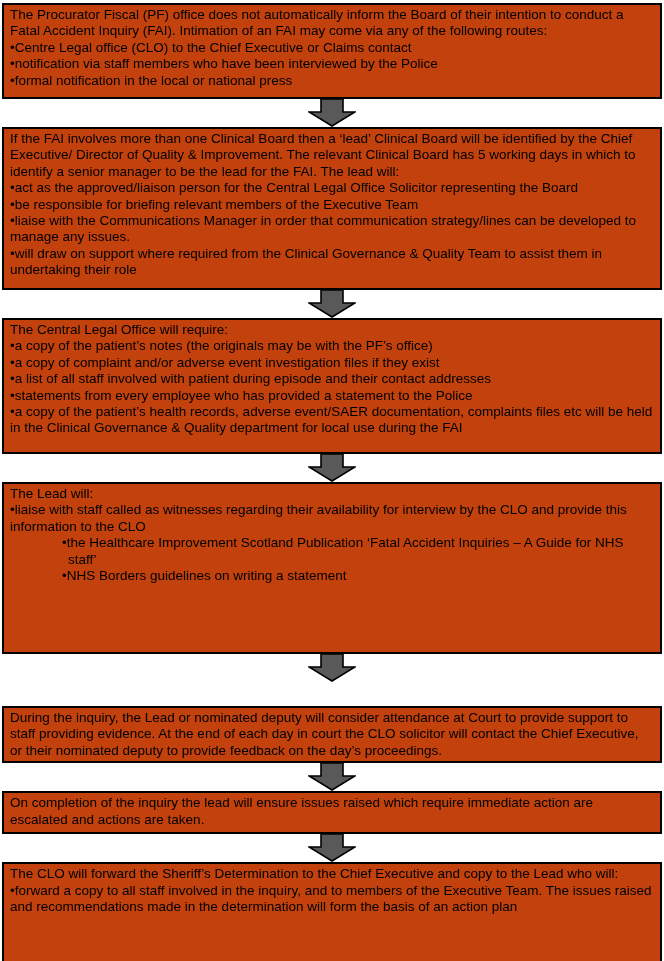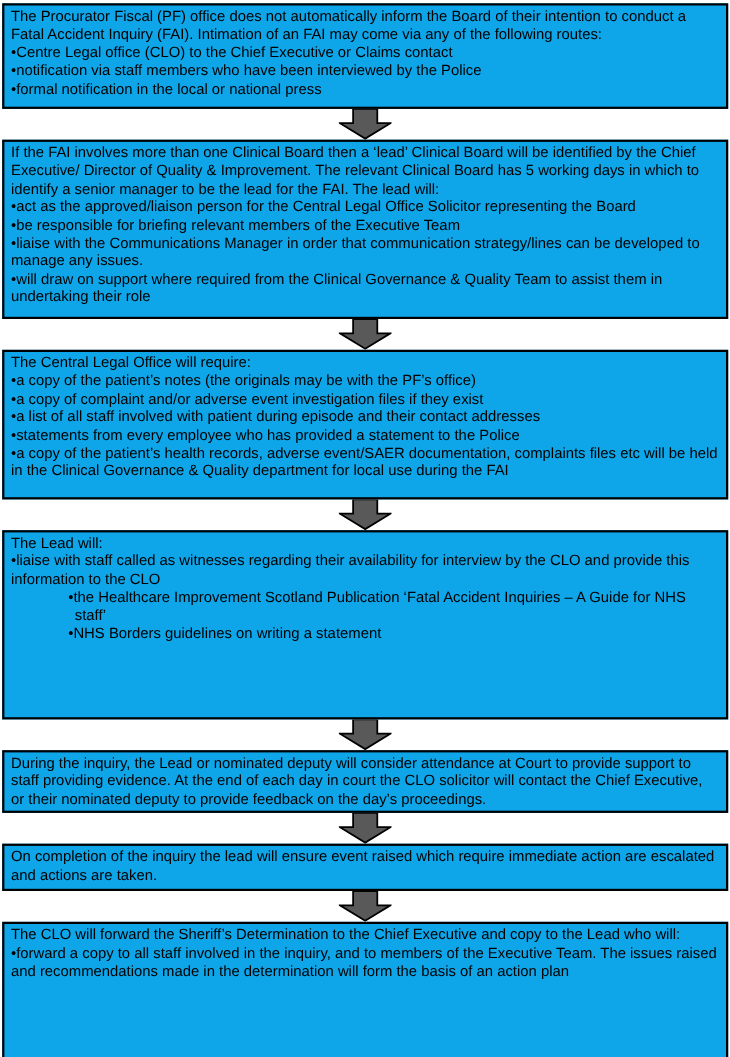--- a/index.html
+++ b/index.html
@@ -15,29 +15,29 @@
     width: 664px;
     height: 961px;
     box-sizing: border-box;
     padding: 3px 2px 2px 2px;
     background: #ffffff;
     overflow: hidden;
   }
   .flow-box {
     box-sizing: border-box;
     border: 2px solid #000000;
-    background: #0ea5e9;
+    background: #c2410c;
     padding: 2px 7px 2px 6px;
     width: 660px;
   }
   .b1 { min-height: 96px; }
   .b2 { min-height: 163px; }
   .b3 { min-height: 136px; }
   .b4 { min-height: 172px; }
-  .b5 { min-height: 53px; }
+  .b5 { min-height: 53px; margin-top: 24px; }
   .b6 { min-height: 43px; }
   .b7 { min-height: 125px; }
   .line {
     margin: 0;
     padding: 0;
   }
   .indent-1 {
     padding-left: 58px;
     text-indent: -6px;
   }
@@ -117,21 +117,21 @@
     <p class="line">During the inquiry, the Lead or nominated deputy will consider attendance at Court to provide support to staff providing evidence. At the end of each day in court the CLO solicitor will contact the Chief Executive, or their nominated deputy to provide feedback on the day’s proceedings.</p>
   </div>
 
   <div class="arrow-row">
     <svg viewBox="0 0 48 28" preserveAspectRatio="none">
       <polygon points="13,0 35,0 35,13 47,13 24,27 1,13 13,13" fill="#595959" stroke="#000000" stroke-width="1.6"></polygon>
     </svg>
   </div>
 
   <div class="flow-box b6">
-    <p class="line">On completion of the inquiry the lead will ensure event raised which require immediate action are escalated and actions are taken.</p>
+    <p class="line">On completion of the inquiry the lead will ensure issues raised which require immediate action are escalated and actions are taken.</p>
   </div>
 
   <div class="arrow-row">
     <svg viewBox="0 0 48 28" preserveAspectRatio="none">
       <polygon points="13,0 35,0 35,13 47,13 24,27 1,13 13,13" fill="#595959" stroke="#000000" stroke-width="1.6"></polygon>
     </svg>
   </div>
 
   <div class="flow-box b7">
     <p class="line">The CLO will forward the Sheriff’s Determination to the Chief Executive and copy to the Lead who will:</p>

